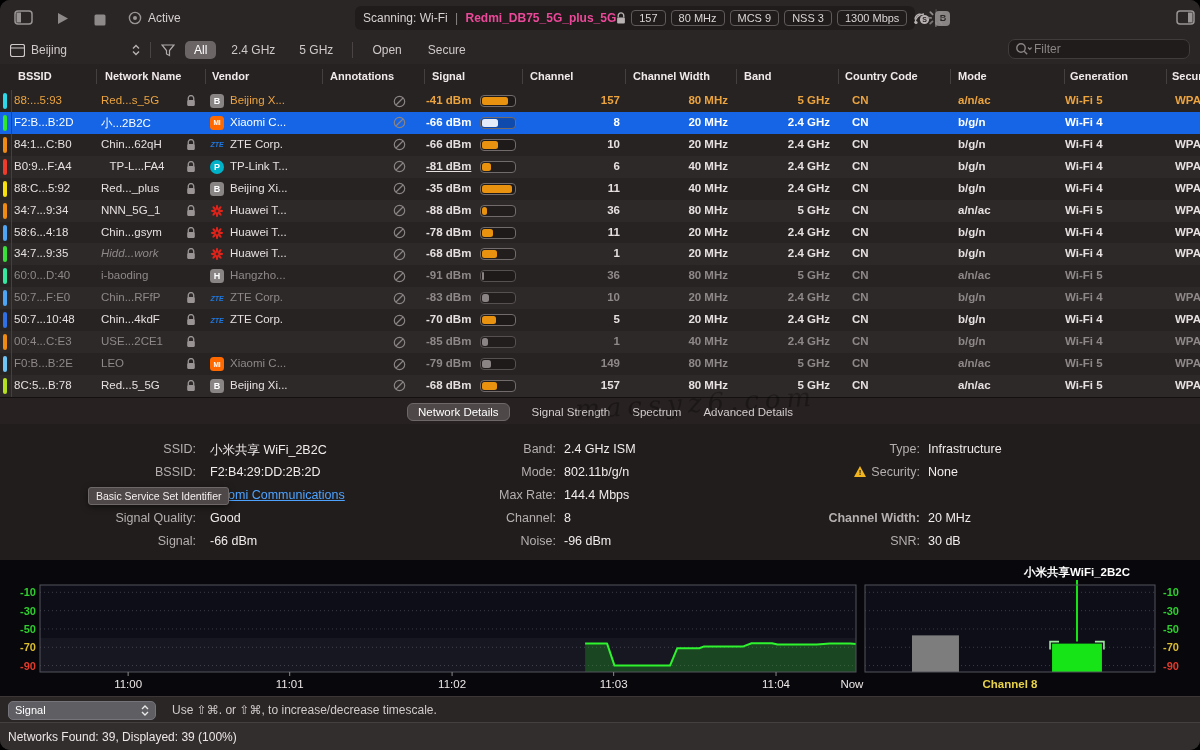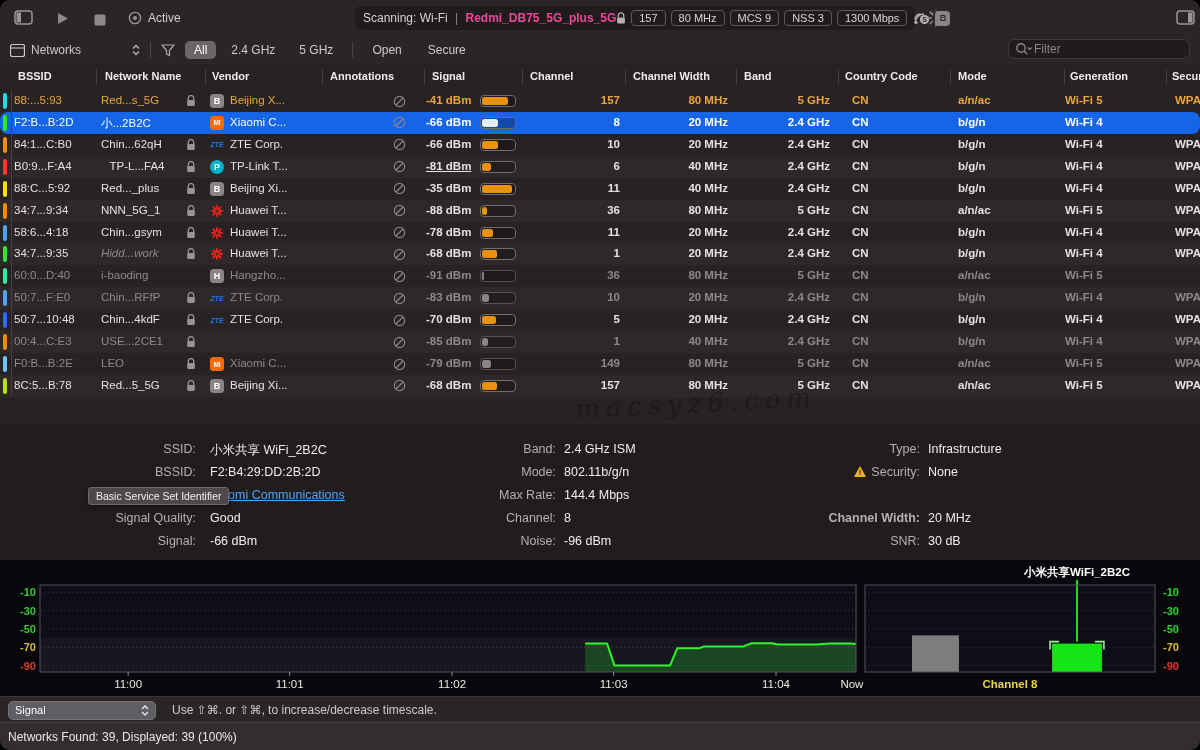--- a/index.html
+++ b/index.html
@@ -30,21 +30,21 @@
       font-family:inherit;}
   #search-field input::placeholder{color:#8a8484;}
   
   #thead{position:absolute;left:0;top:64px;width:1200px;height:26px;background:#272222;
       border-bottom:1px solid #0e0c0c;}
   #thead span{position:absolute;top:6px;font-size:11px;font-weight:700;color:#f0eaea;white-space:nowrap;}
   #thead .hsep{position:absolute;top:5px;width:1px;height:15px;background:#454040;}
   #rows{position:absolute;left:0;top:90px;width:1200px;height:307px;background:#282323;}
   .row{position:relative;width:1200px;height:21.93px;font-size:11.5px;overflow:hidden;}
   .row.alt{background:#2e2929;}
-  .row.selected{background:#1565e6;border-radius:8px;}
+  .row.selected{background:#1565e6;}
   .row .c{position:absolute;top:4px;white-space:nowrap;overflow:hidden;}
   .row .num{font-weight:600;}
   .strip{position:absolute;left:3px;top:3px;width:4px;height:16px;border-radius:2px;}
   .gutterline{position:absolute;left:11px;top:0;width:1px;height:307px;background:#454040;}
   .bar{position:absolute;left:480px;top:5px;width:36px;height:12px;border:1.5px solid #716b6b;
       border-radius:4px;background:rgba(0,0,0,.25);box-sizing:border-box;}
   .bar i{position:absolute;left:1px;top:1px;bottom:1px;border-radius:2.5px;display:block;}
   .row.t-active{color:#eba43e;}
   .row.t-normal{color:#e6e0e0;}
   .row.t-dim{color:#8e8888;}
@@ -163,21 +163,21 @@
         </svg>
     </span>
   </div>
 
   <div id="filterbar">
     <div id="preset-btn">
       <svg width="15" height="13" viewBox="0 0 15 13">
           <rect x="0.5" y="0.5" width="14" height="12" rx="2" fill="none" stroke="#cfc9c9" stroke-width="1.2"></rect>
           <line x1="0.5" y1="4" x2="14.5" y2="4" stroke="#cfc9c9" stroke-width="1.2"></line>
         </svg>
-      <span>Networks</span>
+      <span>Beijing</span>
       <svg width="8" height="12" viewBox="0 0 8 12" style="margin-left:auto">
           <path d="M1 4.5 L4 1.5 L7 4.5" fill="none" stroke="#b8b2b2" stroke-width="1.4"></path>
           <path d="M1 7.5 L4 10.5 L7 7.5" fill="none" stroke="#b8b2b2" stroke-width="1.4"></path>
         </svg>
     </div>
     <span class="fsep"></span>
     <svg width="14" height="13" viewBox="0 0 14 13">
         <path d="M1 1 H13 L8.5 6.5 V11.5 L5.5 10 V6.5 Z" fill="none" stroke="#b0aaaa" stroke-width="1.2"></path>
       </svg>
     <span id="segments" style="display:flex;align-items:center;gap:6px;margin-left:10px">
@@ -609,20 +609,26 @@
         <span class="c num" style="left: 638px; width: 90px; text-align: right;">80 MHz</span>
         <span class="c num" style="left: 740px; width: 90px; text-align: right;">5 GHz</span>
         <span class="c num" style="left: 852px; width: 60px;">CN</span>
         <span class="c num" style="left: 958px; width: 80px;">a/n/ac</span>
         <span class="c num" style="left: 1065px; width: 80px;">Wi-Fi 5</span>
         <span class="c num" style="left: 1175px; width: 25px;">WPA/</span>
       </div>
       <div class="gutterline"></div>
     </div>
 
+  <div id="tabbar">
+      <span class="tab sel">Network Details</span>
+      <span class="tab">Signal Strength</span>
+      <span class="tab">Spectrum</span>
+      <span class="tab">Advanced Details</span>
+    </div>
 
   <div id="details">
       <span class="dlabel" style="top: 18px; left: -4px; width: 200px;">SSID:</span>
       <span class="dvalue" style="top: 18px; left: 210px;">小米共享 WiFi_2B2C</span>
       <span class="dlabel" style="top: 41px; left: -4px; width: 200px;">BSSID:</span>
       <span class="dvalue" style="top: 41px; left: 210px;">F2:B4:29:DD:2B:2D</span>
       <span class="dlabel" style="top: 64px; left: -4px; width: 200px;">Vendor:</span>
       <span class="dvalue dlink" style="top: 64px; left: 210px;">Xiaomi Communications</span>
       <span class="dlabel" style="top: 87px; left: -4px; width: 200px;">Signal Quality:</span>
       <span class="dvalue" style="top: 87px; left: 210px;">Good</span>

